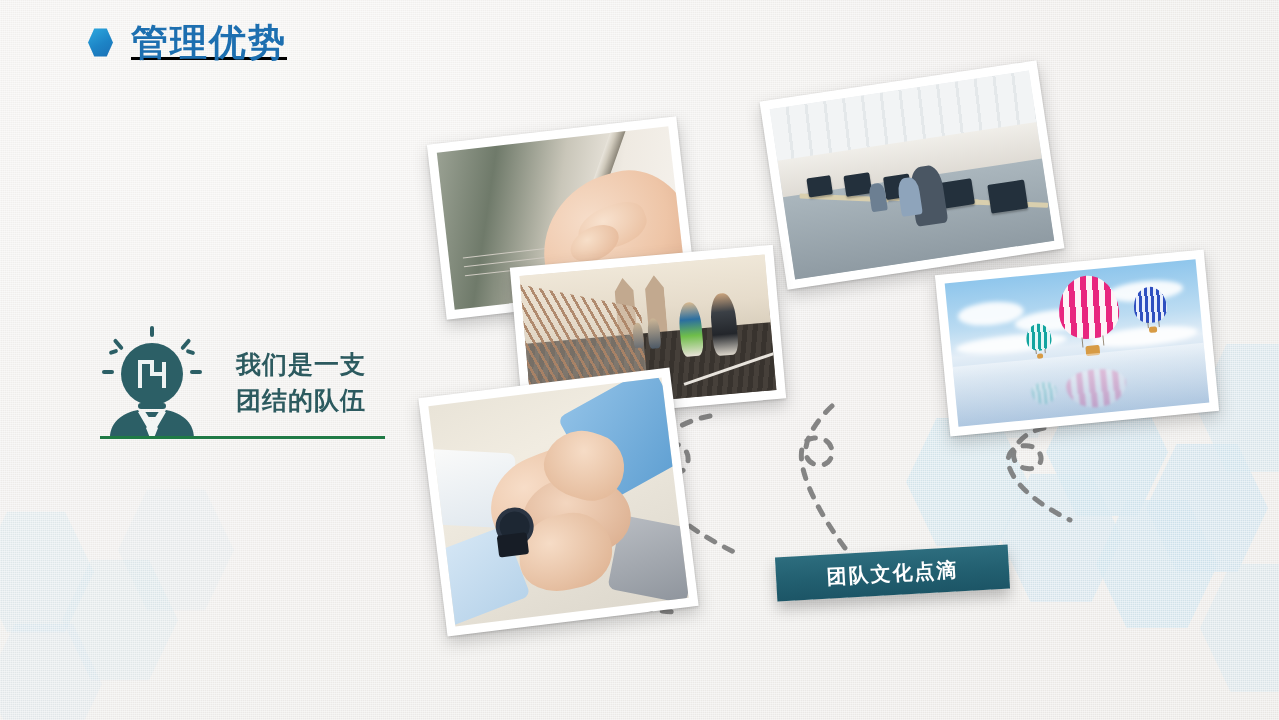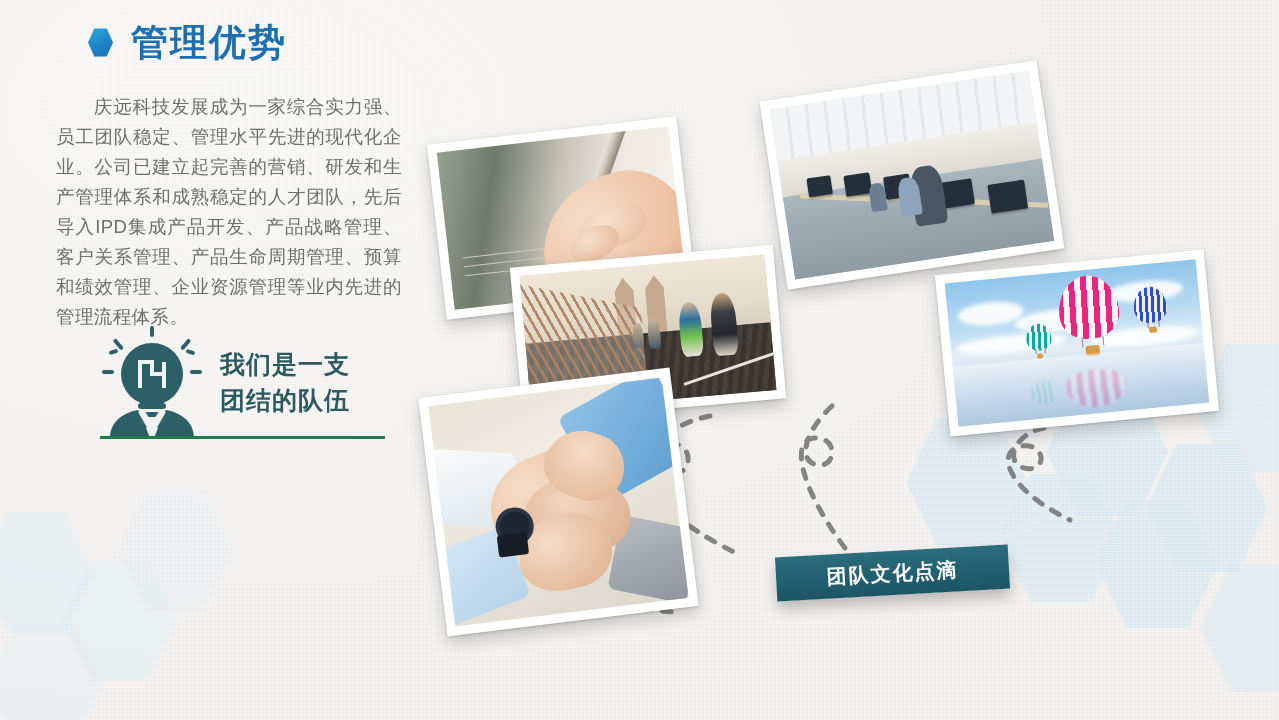--- a/index.html
+++ b/index.html
@@ -45,20 +45,21 @@
 
   
   .title-row {
     position: absolute;
     left: 88px;
     top: 24px;
     display: flex;
     align-items: center;
     gap: 18px;
     z-index: 6;
+    text-decoration: underline;
   }
   .hex-bullet {
     width: 25px;
     height: 29px;
     background: linear-gradient(150deg, #2eaae0 0%, #1d84c6 55%, #1a6fb5 100%);
     clip-path: polygon(25% 2%, 75% 2%, 100% 50%, 75% 98%, 25% 98%, 0% 50%);
   }
   .title-text {
     font-size: 37px;
     font-weight: bold;
@@ -90,21 +91,21 @@
   }
 
   
   .teambox {
     position: absolute;
     left: 100px;
     top: 326px;
     z-index: 6;
     display: flex;
     align-items: flex-start;
-    gap: 16px;
+    gap: 32px;
     justify-content: space-between;
   }
   .bulb-icon { width: 104px; height: 112px; display: block; }
   .team-head {
     margin-top: 20px;
     font-size: 25px;
     font-weight: bold;
     color: #2c5a5f;
     line-height: 36px;
     letter-spacing: 1px;
@@ -259,21 +260,20 @@
     <div class="hex" style="left:62px; top:556px; width:116px; height:128px; opacity:.34;"></div>
     <div class="hex" style="left:-14px; top:620px; width:116px; height:128px; opacity:.32;"></div>
     <div class="hex" style="left:118px; top:486px; width:116px; height:128px; opacity:.22;"></div>
   </div>
 
   <div class="title-row">
     <div class="hex-bullet"></div>
     <div class="title-text">管理优势</div>
   </div>
 
-  <div class="para para-top">庆远科技发展成为一家综合实力强、员工团队稳定、管理水平先进的现代化企业。公司已建立起完善的营销、研发和生产管理体系和成熟稳定的人才团队，先后导入IPD集成产品开发、产品战略管理、客户关系管理、产品生命周期管理、预算和绩效管理、企业资源管理等业内先进的管理流程体系。</div>
 
   <div class="teambox">
     <svg class="bulb-icon" viewBox="0 0 104 112">
       <g fill="#2c5f66">
 
         <rect x="50" y="0" width="4" height="11" rx="2"></rect>
         <rect x="16" y="12" width="4" height="13" rx="2" transform="rotate(-40 18 18)"></rect>
         <rect x="84" y="12" width="4" height="13" rx="2" transform="rotate(40 86 18)"></rect>
         <rect x="2" y="44" width="12" height="4" rx="2"></rect>
         <rect x="90" y="44" width="12" height="4" rx="2"></rect>

